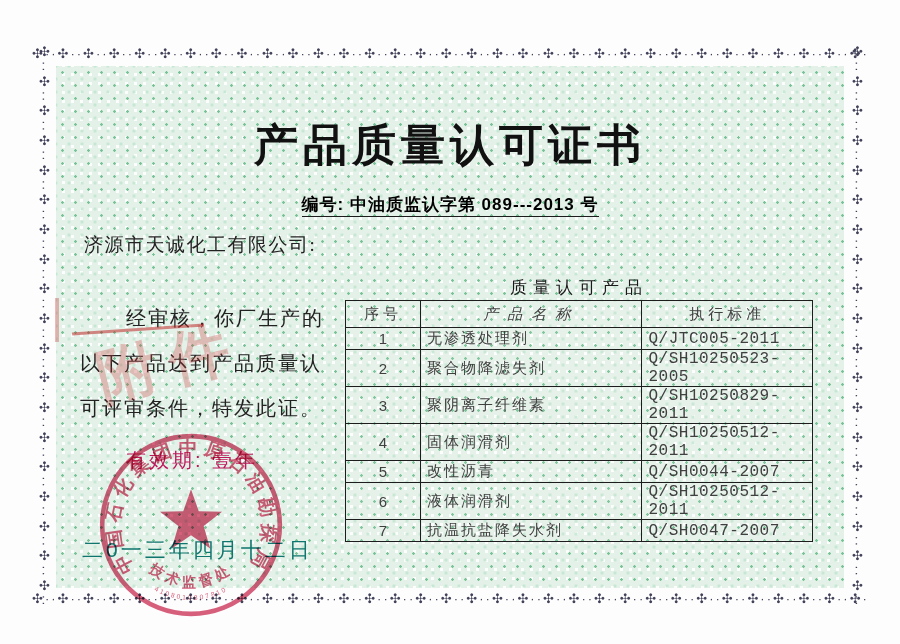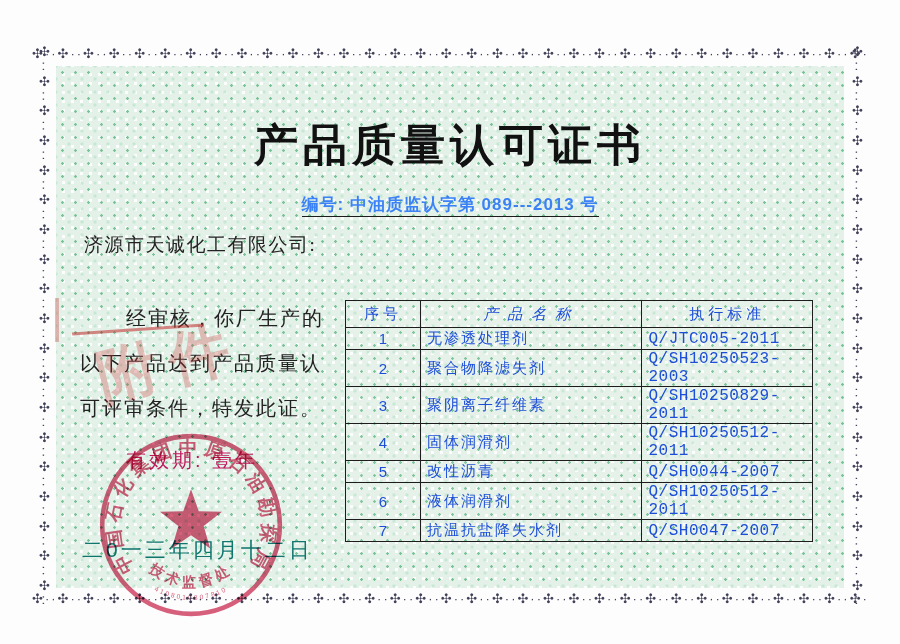--- a/index.html
+++ b/index.html
@@ -43,21 +43,21 @@
   }
   
   .cert-title{
     position:absolute;left:0;top:116px;width:900px;
     text-align:center;
     font-size:44px;font-weight:bold;color:#111;
     letter-spacing:5px;
   }
   .cert-number{
     position:absolute;left:0;top:193px;width:900px;text-align:center;
-    font-size:17px;font-weight:bold;color:#3b82f6;
+    font-size:17px;font-weight:bold;color:#000000;
   }
   .cert-number span{
     border-bottom:1.6px solid #1c1c1c;
     padding-bottom:2px;letter-spacing:1px;
   }
   .company-line{
     position:absolute;left:84px;top:232px;
     font-size:19px;color:#222;letter-spacing:1.5px;font-family:Liberation Serif, serif;
   }
   .body-par{
@@ -74,21 +74,21 @@
     font-size:21px;color:#0f766e;letter-spacing:3px;
   }
   
   .table-caption{
     position:absolute;left:345px;top:276px;width:468px;
     text-align:center;font-size:17px;color:#1a1a1a;letter-spacing:6px;
   }
   table.products{
     position:absolute;left:345px;top:300px;width:468px;
     border-collapse:collapse;
-    font-size:15px;color:#1d4ed8;
+    font-size:15px;color:#404040;
   }
   table.products th,table.products td{
     border:1.4px solid #1d1d1d;
     padding:0 6px;height:21px;
     font-weight:normal;
     background:rgba(255,255,255,.06);
   }
   table.products th{height:26px;}
   .col-no{width:66px;text-align:center;letter-spacing:4px;}
   .col-name{width:226px;text-align:left;}
@@ -142,38 +142,39 @@
   </div>
 
   <div class="company-line">济源市天诚化工有限公司:</div>
 
   <div class="body-par">
     <div class="indent">经审核，你厂生产的</div>
     <div>以下产品达到产品质量认</div>
     <div>可评审条件，特发此证。</div>
   </div>
 
+  <div class="table-caption">质量认可产品</div>
   <table class="products">
     <thead>
       <tr>
         <th class="col-no">序号</th>
         <th class="col-name">产品名称</th>
         <th class="col-std">执行标准</th>
       </tr>
     </thead>
     <tbody id="product-rows">
         <tr>
           <td class="col-no">1</td>
           <td class="col-name">无渗透处理剂</td>
           <td class="col-std">Q/JTC005-2011</td>
         </tr>
         <tr>
           <td class="col-no">2</td>
           <td class="col-name">聚合物降滤失剂</td>
-          <td class="col-std">Q/SH10250523-2003</td>
+          <td class="col-std">Q/SH10250523-2005</td>
         </tr>
         <tr>
           <td class="col-no">3</td>
           <td class="col-name">聚阴离子纤维素</td>
           <td class="col-std">Q/SH10250829-2011</td>
         </tr>
         <tr>
           <td class="col-no">4</td>
           <td class="col-name">固体润滑剂</td>
           <td class="col-std">Q/SH10250512-2011</td>

